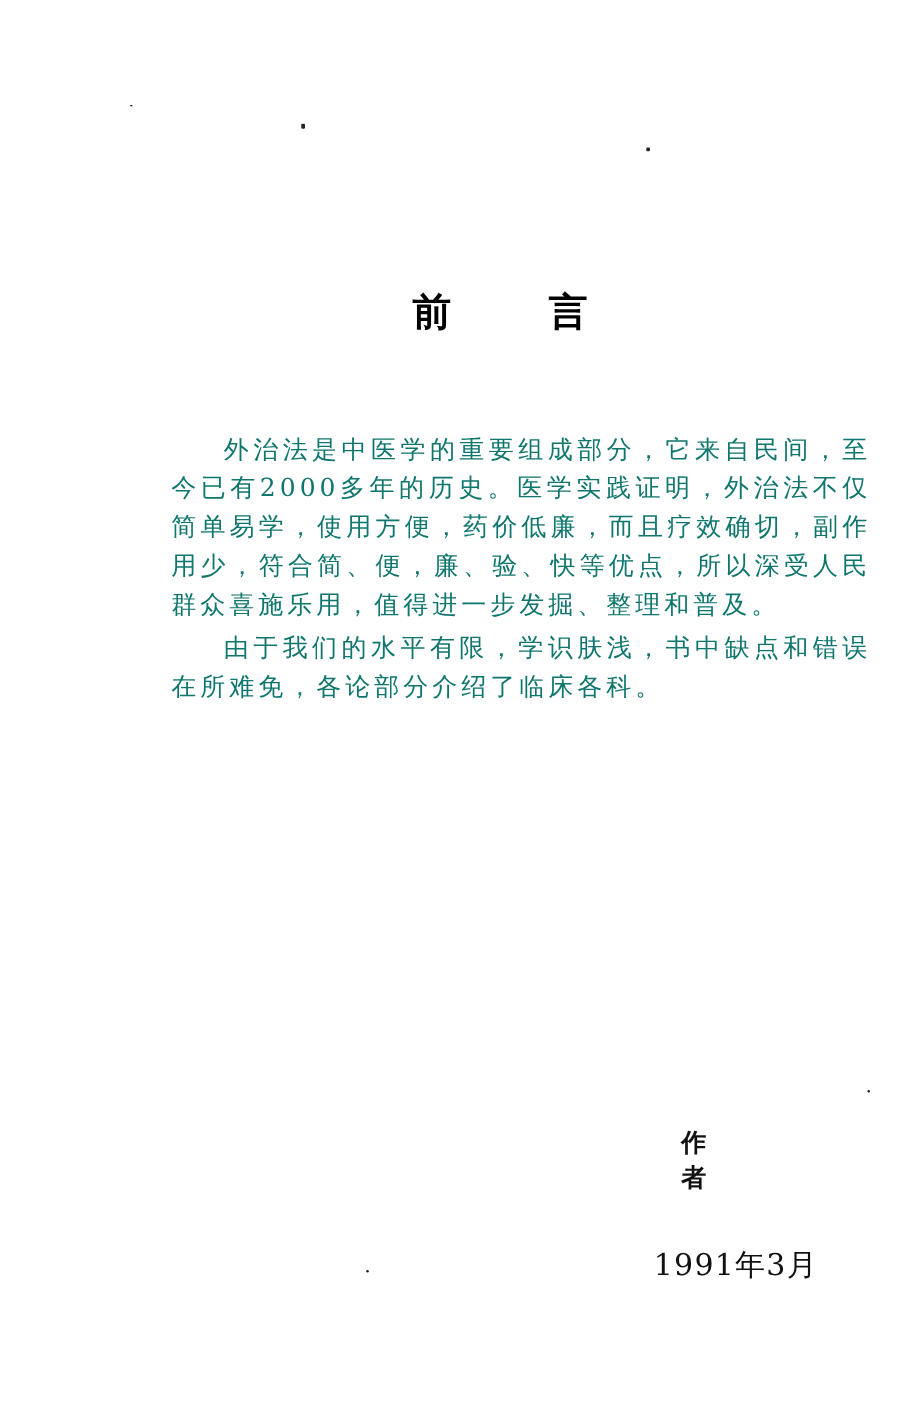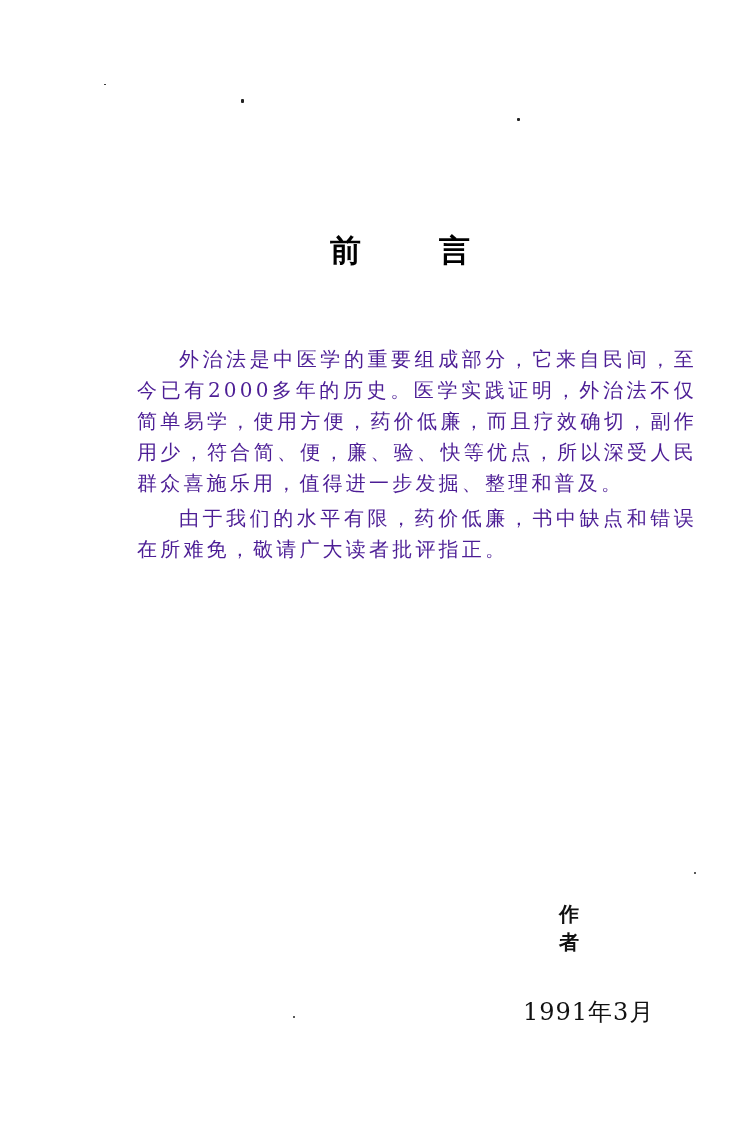--- a/index.html
+++ b/index.html
@@ -42,37 +42,36 @@
     }
     .body-text {
       position: absolute;
       left: 137px;
       top: 344px;
       width: 560px;
       font-size: 20px;
       line-height: 31px;
       letter-spacing: 3.2px;
       text-align: justify;
-      color: #4c1d95;
+      color: #0f766e;
     }
     .para {
       margin: 0 0 4px 0;
       text-indent: 42px;
     }
     .author {
       position: absolute;
       left: 545px;
       top: 900px;
       width: 70px;
       font-family: "DejaVu Sans", "Liberation Sans", sans-serif;
       font-weight: bold;
       font-size: 20px;
       letter-spacing: 22px;
       line-height: 28px;
-      text-align: center;
     }
     .date {
       position: absolute;
       left: 523px;
       top: 989px;
       font-size: 24px;
       line-height: 26px;
       letter-spacing: 1px;
       margin-top: 10px;
     }
@@ -88,19 +87,19 @@
   <div class="speck" style="left:694px;top:872px;width:2px;height:2px;"></div>
   <div class="speck" style="left:293px;top:1016px;width:2px;height:2px;"></div>
 
   <div class="title">
     <span>前</span>
     <span>言</span>
   </div>
 
   <div class="body-text">
     <p class="para">外治法是中医学的重要组成部分，它来自民间，至今已有2000多年的历史。医学实践证明，外治法不仅简单易学，使用方便，药价低廉，而且疗效确切，副作用少，符合简、便，廉、验、快等优点，所以深受人民群众喜施乐用，值得进一步发掘、整理和普及。</p>
-    <p class="para">由于我们的水平有限，药价低廉，书中缺点和错误在所难免，敬请广大读者批评指正。</p>
+    <p class="para">由于我们的水平有限，学识肤浅，书中缺点和错误在所难免，各论部分介绍了临床各科。</p>
   </div>
 
   <div class="author">作者</div>
   <div class="date">1991年3月</div>
 
 </div>
 
 </body></html>

